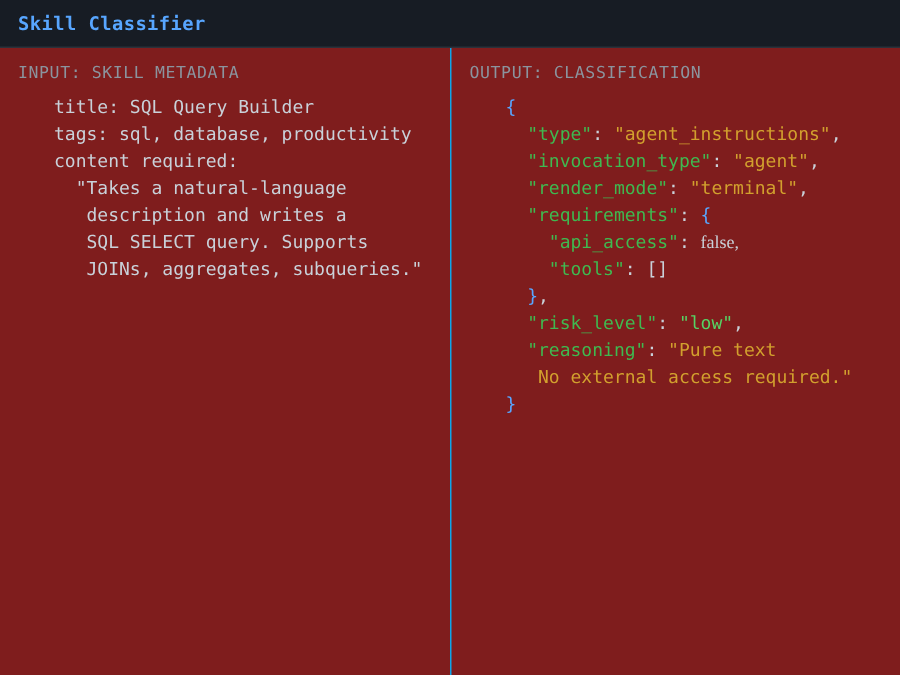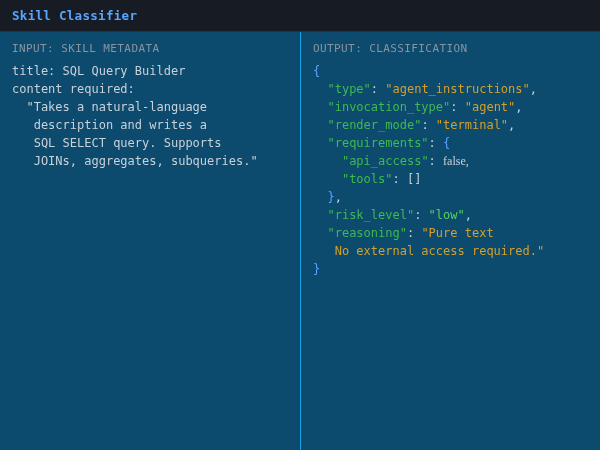--- a/index.html
+++ b/index.html
@@ -1,19 +1,19 @@
 <!DOCTYPE html>
 <html><head>
 <meta charset="utf-8">
 <style>
   * { margin: 0; padding: 0; box-sizing: border-box; }
   html, body { background: #0d1117; }
   .app {
     width: 600px; height: 450px;
-    background: #0c4a6e;
+    background: #7f1d1d;
     font-family: "DejaVu Sans Mono", "Liberation Mono", monospace;
     overflow: hidden;
     display: flex; flex-direction: column;
   }
   .header {
     height: 32px; flex: 0 0 32px;
     background: #171c24;
     border-bottom: 1px solid #2b313a;
     display: flex; align-items: center; justify-content: space-between;
     padding: 0 12px;
@@ -24,38 +24,39 @@
   .header .context {
     color: #8b949e; font-size: 11.5px;
   }
   .panes { flex: 1; display: flex; min-height: 0; }
   .panel { width: 300px; padding: 10px 12px; overflow: hidden; }
   .panel.right { border-left: 1px solid #0ea5e9; }
   .panel-label {
     color: #8b949e; font-size: 11px; letter-spacing: 0.4px;
     margin-bottom: 7px; white-space: pre;
   }
-  .code { font-size: 12px; }
+  .code { font-size: 12px; margin-left: 24px; }
   .code .line {
     white-space: pre; line-height: 18px; height: 18px;
     color: #c9d1d9;
   }
 </style>
 </head>
 <body>
 
 <div class="app">
   <div class="header">
     <span class="title">Skill Classifier</span>
   </div>
   <div class="panes">
     <div class="panel left">
       <div class="panel-label">INPUT: SKILL METADATA</div>
       <div class="code">
           <div class="line">title: SQL Query Builder</div>
+          <div class="line">tags: sql, database, productivity</div>
           <div class="line">content required:</div>
           <div class="line">  "Takes a natural-language</div>
           <div class="line">   description and writes a</div>
           <div class="line">   SQL SELECT query. Supports</div>
           <div class="line">   JOINs, aggregates, subqueries."</div>
         </div>
     </div>
     <div class="panel right">
       <div class="panel-label">OUTPUT: CLASSIFICATION</div>
       <div class="code">

